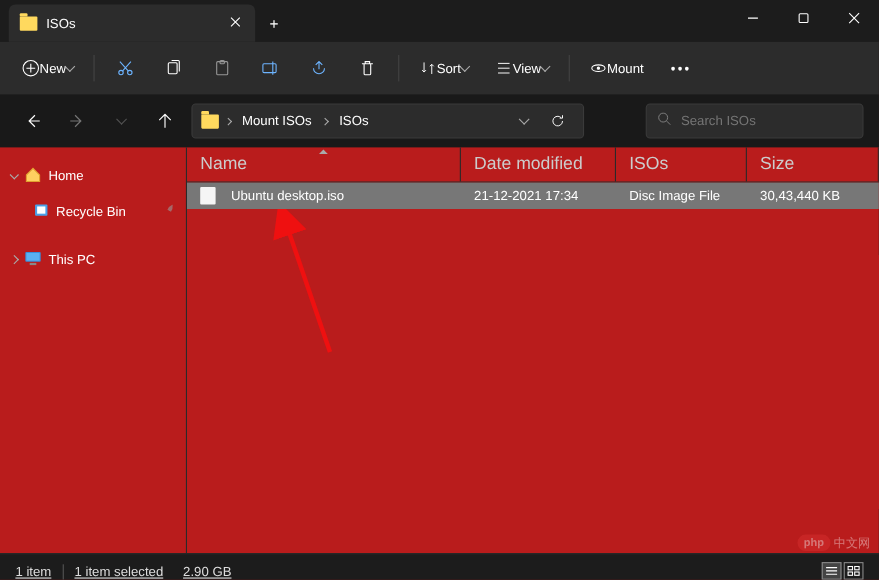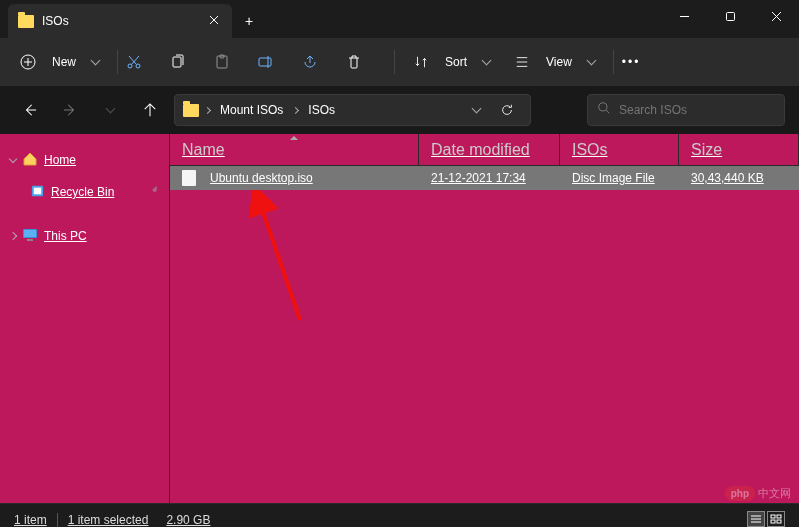--- a/index.html
+++ b/index.html
@@ -12,21 +12,21 @@
   .tab-icon::before { content: ""; position: absolute; top: -3px; left: 0; width: 7px; height: 3px; background: #ffd95e; border-radius: 1px 1px 0 0; }
   .tab-title { flex: 1; font-size: 12px; }
   .tab-close { width: 16px; cursor: pointer; text-align: center; }
   .new-tab { width: 34px; height: 34px; margin-top: 4px; display: flex; align-items: center; justify-content: center; cursor: pointer; font-size: 14px; }
   .titlebar-spacer { flex: 1; }
   .winbtn { width: 46px; height: 32px; display: flex; align-items: center; justify-content: center; cursor: pointer; }
   .winbtn svg { width: 11px; height: 11px; stroke: #fff; fill: none; stroke-width: 1; }
   
   
   .toolbar { height: 48px; background: #2c2c2c; display: flex; align-items: center; padding: 0 10px; gap: 4px; }
-  .tb-btn { height: 34px; display: flex; align-items: center; justify-content: flex-start; padding: 0 10px; border-radius: 4px; cursor: pointer; gap: 16px; }
+  .tb-btn { height: 34px; display: flex; align-items: center; justify-content: center; padding: 0 10px; border-radius: 4px; cursor: pointer; gap: 0; }
   .tb-btn.icon-only { width: 40px; padding: 0; }
   .tb-sep { width: 1px; height: 24px; background: #444; margin: 0 4px; }
   .tb-icon { width: 16px; height: 16px; display: flex; align-items: center; justify-content: center; }
   .chev-down { width: 7px; height: 7px; border-right: 1px solid #aaa; border-bottom: 1px solid #aaa; transform: rotate(45deg); margin-top: -3px; }
   
   
   .navbar { height: 48px; background: #191919; display: flex; align-items: center; padding: 0 14px; gap: 8px; }
   .nav-btn { width: 32px; height: 32px; display: flex; align-items: center; justify-content: center; cursor: pointer; border-radius: 4px; }
   .nav-btn.disabled { opacity: 0.4; }
   .breadcrumb { flex: 1; height: 32px; background: #2c2c2c; border: 1px solid #3a3a3a; border-radius: 4px; display: flex; align-items: center; padding: 0 8px; gap: 6px; }
@@ -34,21 +34,21 @@
   .bc-folder::before { content: ""; position: absolute; top: -3px; left: 0; width: 7px; height: 3px; background: #ffd95e; border-radius: 1px 1px 0 0; }
   .bc-chev { width: 5px; height: 5px; border-right: 1px solid #aaa; border-bottom: 1px solid #aaa; transform: rotate(-45deg); }
   .bc-item { font-size: 12px; cursor: pointer; padding: 2px 4px; }
   .bc-spacer { flex: 1; }
   .bc-dropdown { width: 20px; display: flex; align-items: center; justify-content: center; cursor: pointer; }
   .bc-refresh { width: 30px; display: flex; align-items: center; justify-content: center; cursor: pointer; }
   .searchbox { width: 198px; height: 32px; background: #2c2c2c; border: 1px solid #3a3a3a; border-radius: 4px; display: flex; align-items: center; padding: 0 10px; gap: 8px; margin-left: 48px; }
   .searchbox input { background: transparent; border: none; color: #aaa; outline: none; font-size: 12px; flex: 1; }
   
   
-  .content { display: flex; height: 369px; background: #be185d; text-decoration: underline; }
+  .content { display: flex; height: 369px; background: #b91c1c; }
   .sidebar { width: 170px; border-right: 1px solid #2a2a2a; padding-top: 10px; }
   .sb-item { height: 32px; display: flex; align-items: center; padding: 0 10px; gap: 6px; cursor: pointer; font-size: 12px; }
   .sb-chev { width: 6px; height: 6px; border-right: 1px solid #aaa; border-bottom: 1px solid #aaa; }
   .sb-chev.right { transform: rotate(-45deg); }
   .sb-chev.down { transform: rotate(45deg); margin-top: -3px; }
   .pin-icon { margin-left: auto; opacity: 0.6; transform: rotate(30deg); }
   
   .filepane { flex: 1; }
   .columns { height: 32px; display: flex; align-items: center; border-bottom: 1px solid #2a2a2a; font-size: 16px; color: #ccc; }
   .col { padding: 0 12px; border-right: 1px solid #2a2a2a; height: 100%; display: flex; align-items: center; cursor: pointer; position: relative; }
@@ -185,20 +185,29 @@
   <div class="tb-btn">
     <span class="tb-icon">
         <svg viewBox="0 0 16 16" width="14" height="14" stroke="#fff" fill="none">
           <path d="M2 3 H14 M2 8 H14 M2 13 H14"></path>
         </svg>
       </span>
     <span>View</span>
     <span class="chev-down"></span>
   </div>
   <div class="tb-sep"></div>
+  <div class="tb-btn">
+    <span class="tb-icon">
+        <svg viewBox="0 0 16 16" width="16" height="16" stroke="#fff" fill="none">
+          <ellipse cx="8" cy="8" rx="6" ry="3"></ellipse>
+          <circle cx="8" cy="8" r="1" fill="#fff"></circle>
+        </svg>
+      </span>
+    <span>Mount</span>
+  </div>
   <div class="tb-btn icon-only">
       <span style="letter-spacing:2px">•••</span>
     </div>
 </div>
 
 <div class="navbar">
   <div class="nav-btn">
       <svg viewBox="0 0 16 16" width="14" height="14" stroke="#fff" fill="none" stroke-width="1.2">
         <path d="M10 2 L4 8 L10 14 M4 8 H15"></path>
       </svg>

